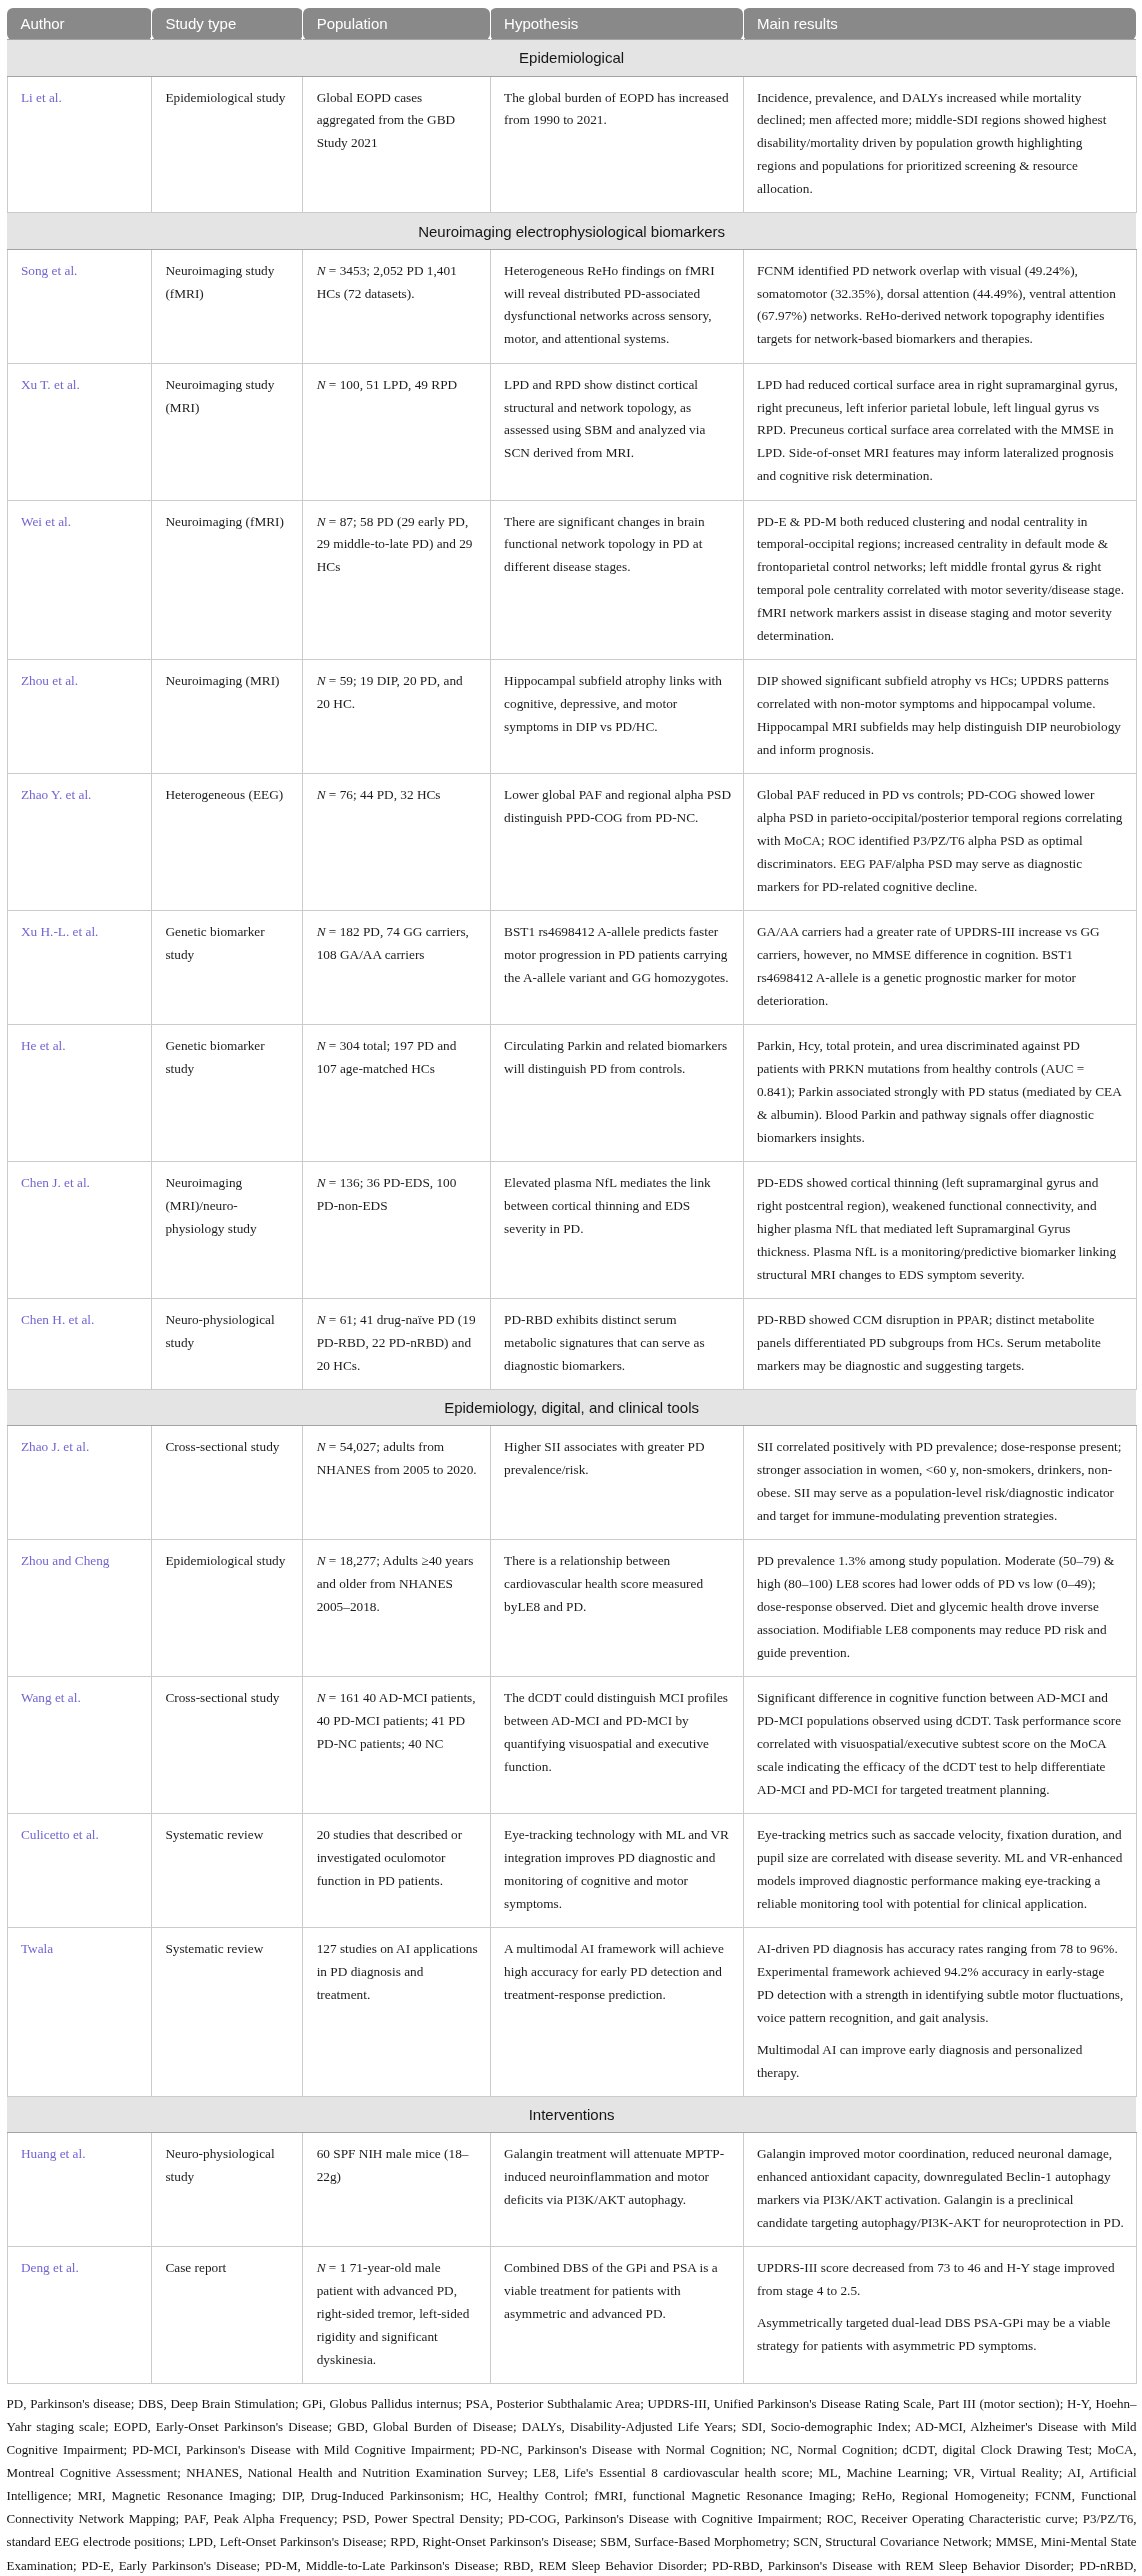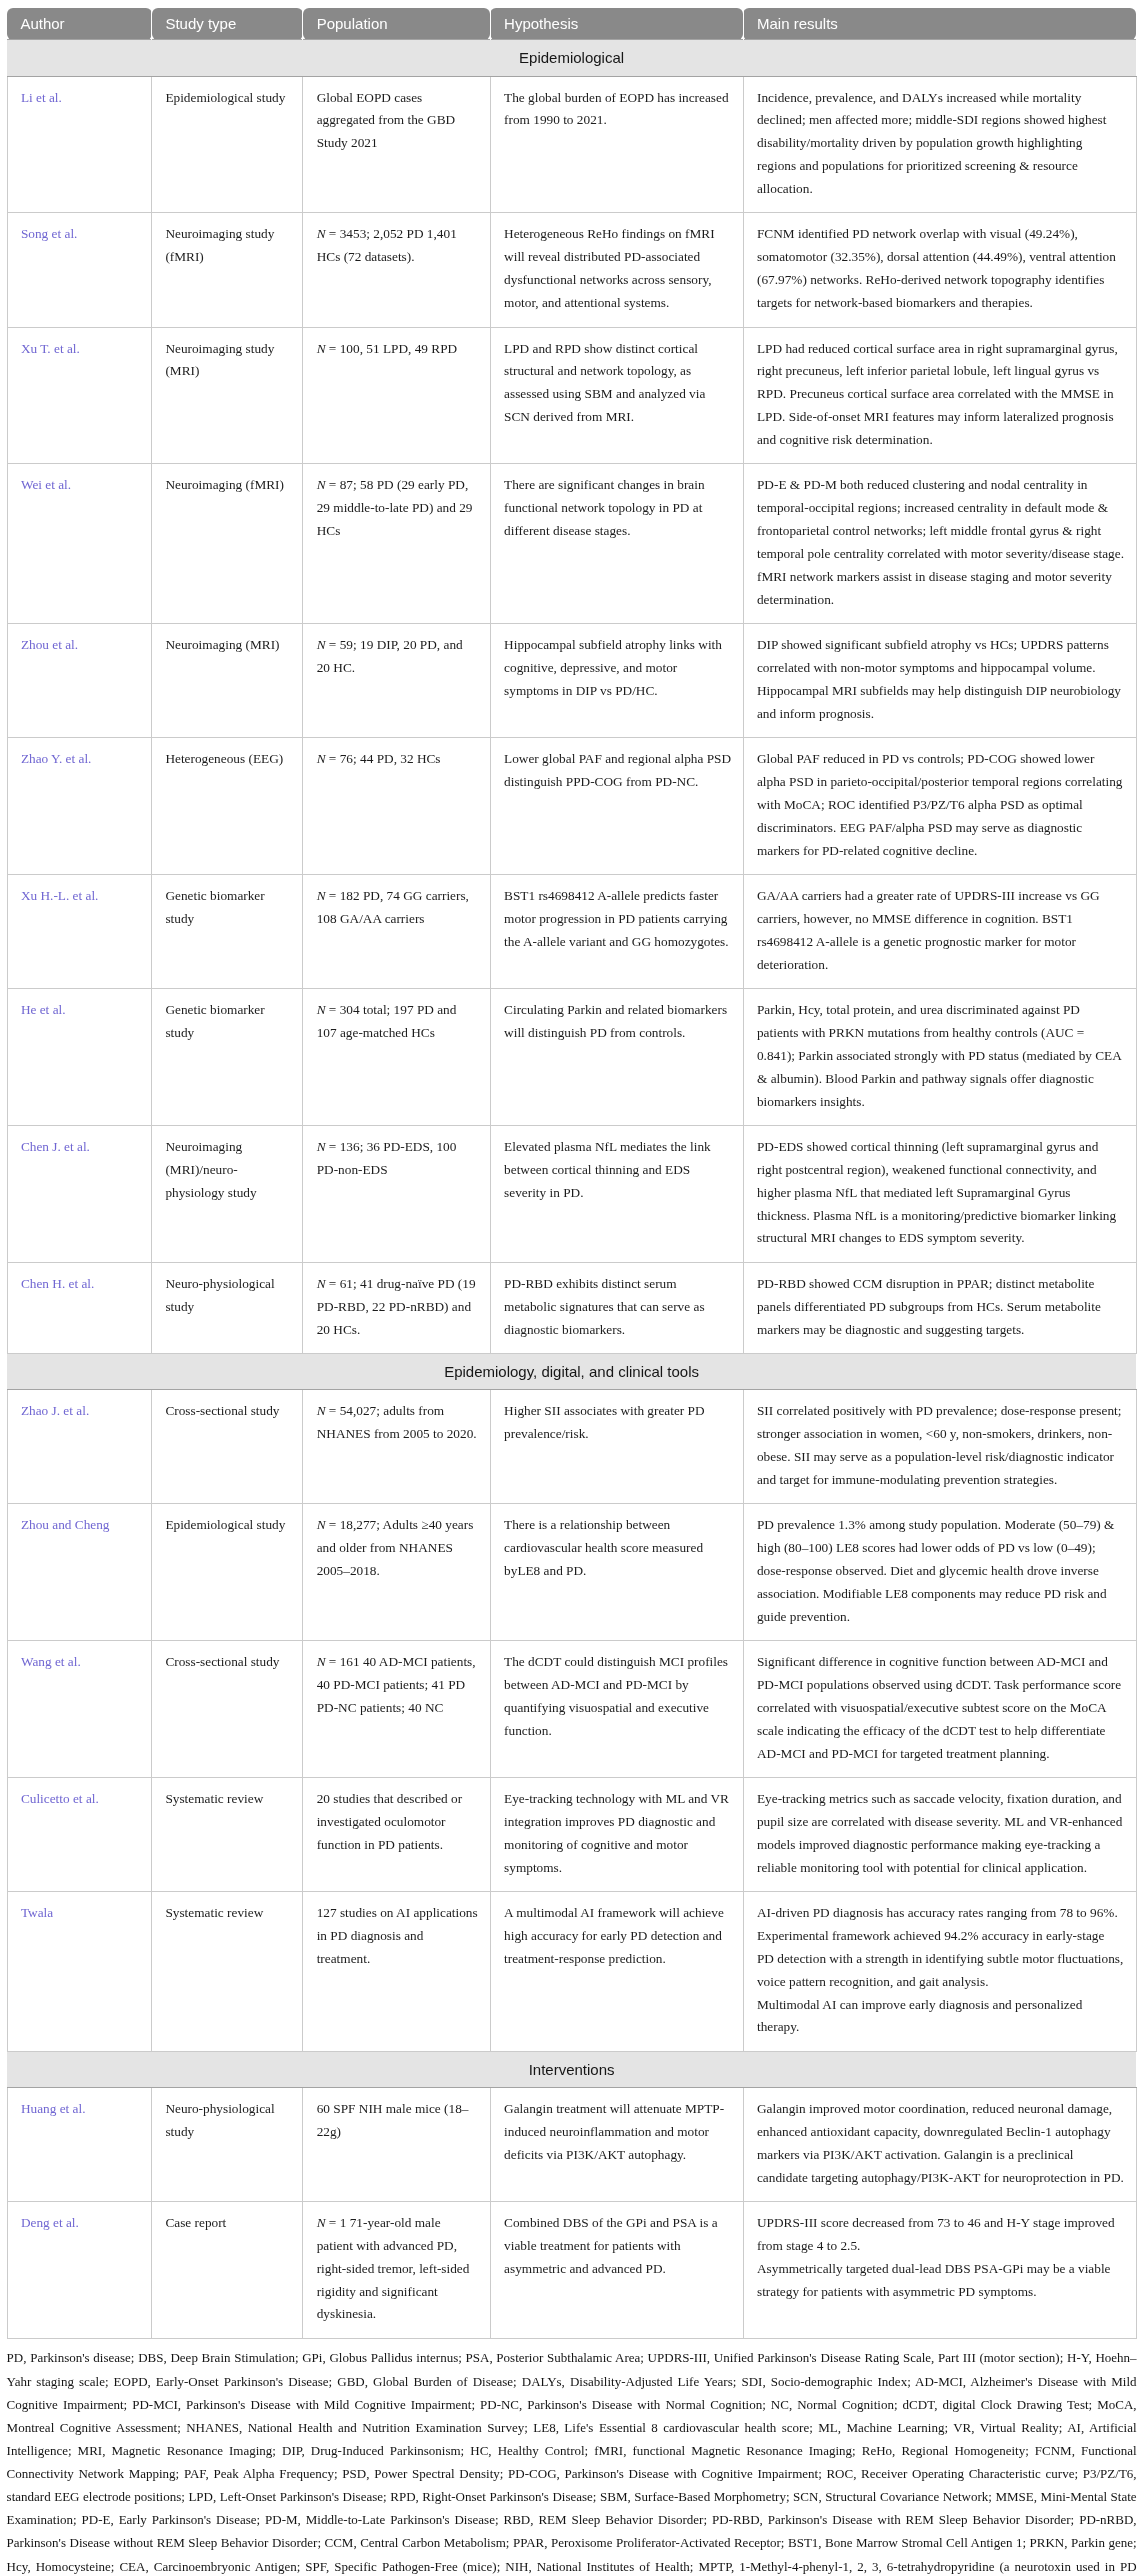--- a/index.html
+++ b/index.html
@@ -53,21 +53,21 @@
   tr.section{border-left:none;border-right:none;border-radius:14px;}
 
   tbody td.cell{
     border:0.8px solid var(--body_border);
     vertical-align:top;
     padding:10px 11.6px 11.6px 13.3px;
     font-size:13.3px;
     line-height:1.72;
   }
   .author-link{color:var(--author_link);cursor:pointer;}
-  .para + .para{margin-top:0;}
+  .para + .para{margin-top:9px;}
   td .para{margin:0;}
 
   .footnote{
     width:1130px;
     margin-top:7.5px;
     font-size:13px;
     line-height:1.78;
     text-align:justify;
     color:#141414;
   }
@@ -96,20 +96,23 @@
       <tr class="section">
         <td colspan="5">Epidemiological</td>
       </tr>
       <tr>
         <td class="cell"><span class="author-link">Li et al.</span></td>
         <td class="cell">Epidemiological study</td>
         <td class="cell">Global EOPD cases aggregated from the GBD Study 2021</td>
         <td class="cell">The global burden of EOPD has increased from 1990 to 2021.</td>
         <td class="cell">Incidence, prevalence, and DALYs increased while mortality declined; men affected more; middle-SDI regions showed highest disability/mortality driven by population growth highlighting regions and populations for prioritized screening &amp; resource allocation.</td>
       </tr>
+      <tr class="section">
+        <td colspan="5">Neuroimaging electrophysiological biomarkers</td>
+      </tr>
       <tr>
         <td class="cell"><span class="author-link">Song et al.</span></td>
         <td class="cell">Neuroimaging study (fMRI)</td>
         <td class="cell"><i>N</i> = 3453; 2,052 PD 1,401 HCs (72 datasets).</td>
         <td class="cell">Heterogeneous ReHo findings on fMRI will reveal distributed PD-associated dysfunctional networks across sensory, motor, and attentional systems.</td>
         <td class="cell">FCNM identified PD network overlap with visual (49.24%), somatomotor (32.35%), dorsal attention (44.49%), ventral attention (67.97%) networks. ReHo-derived network topography identifies targets for network-based biomarkers and therapies.</td>
       </tr>
       <tr>
         <td class="cell"><span class="author-link">Xu T. et al.</span></td>
         <td class="cell">Neuroimaging study (MRI)</td>

